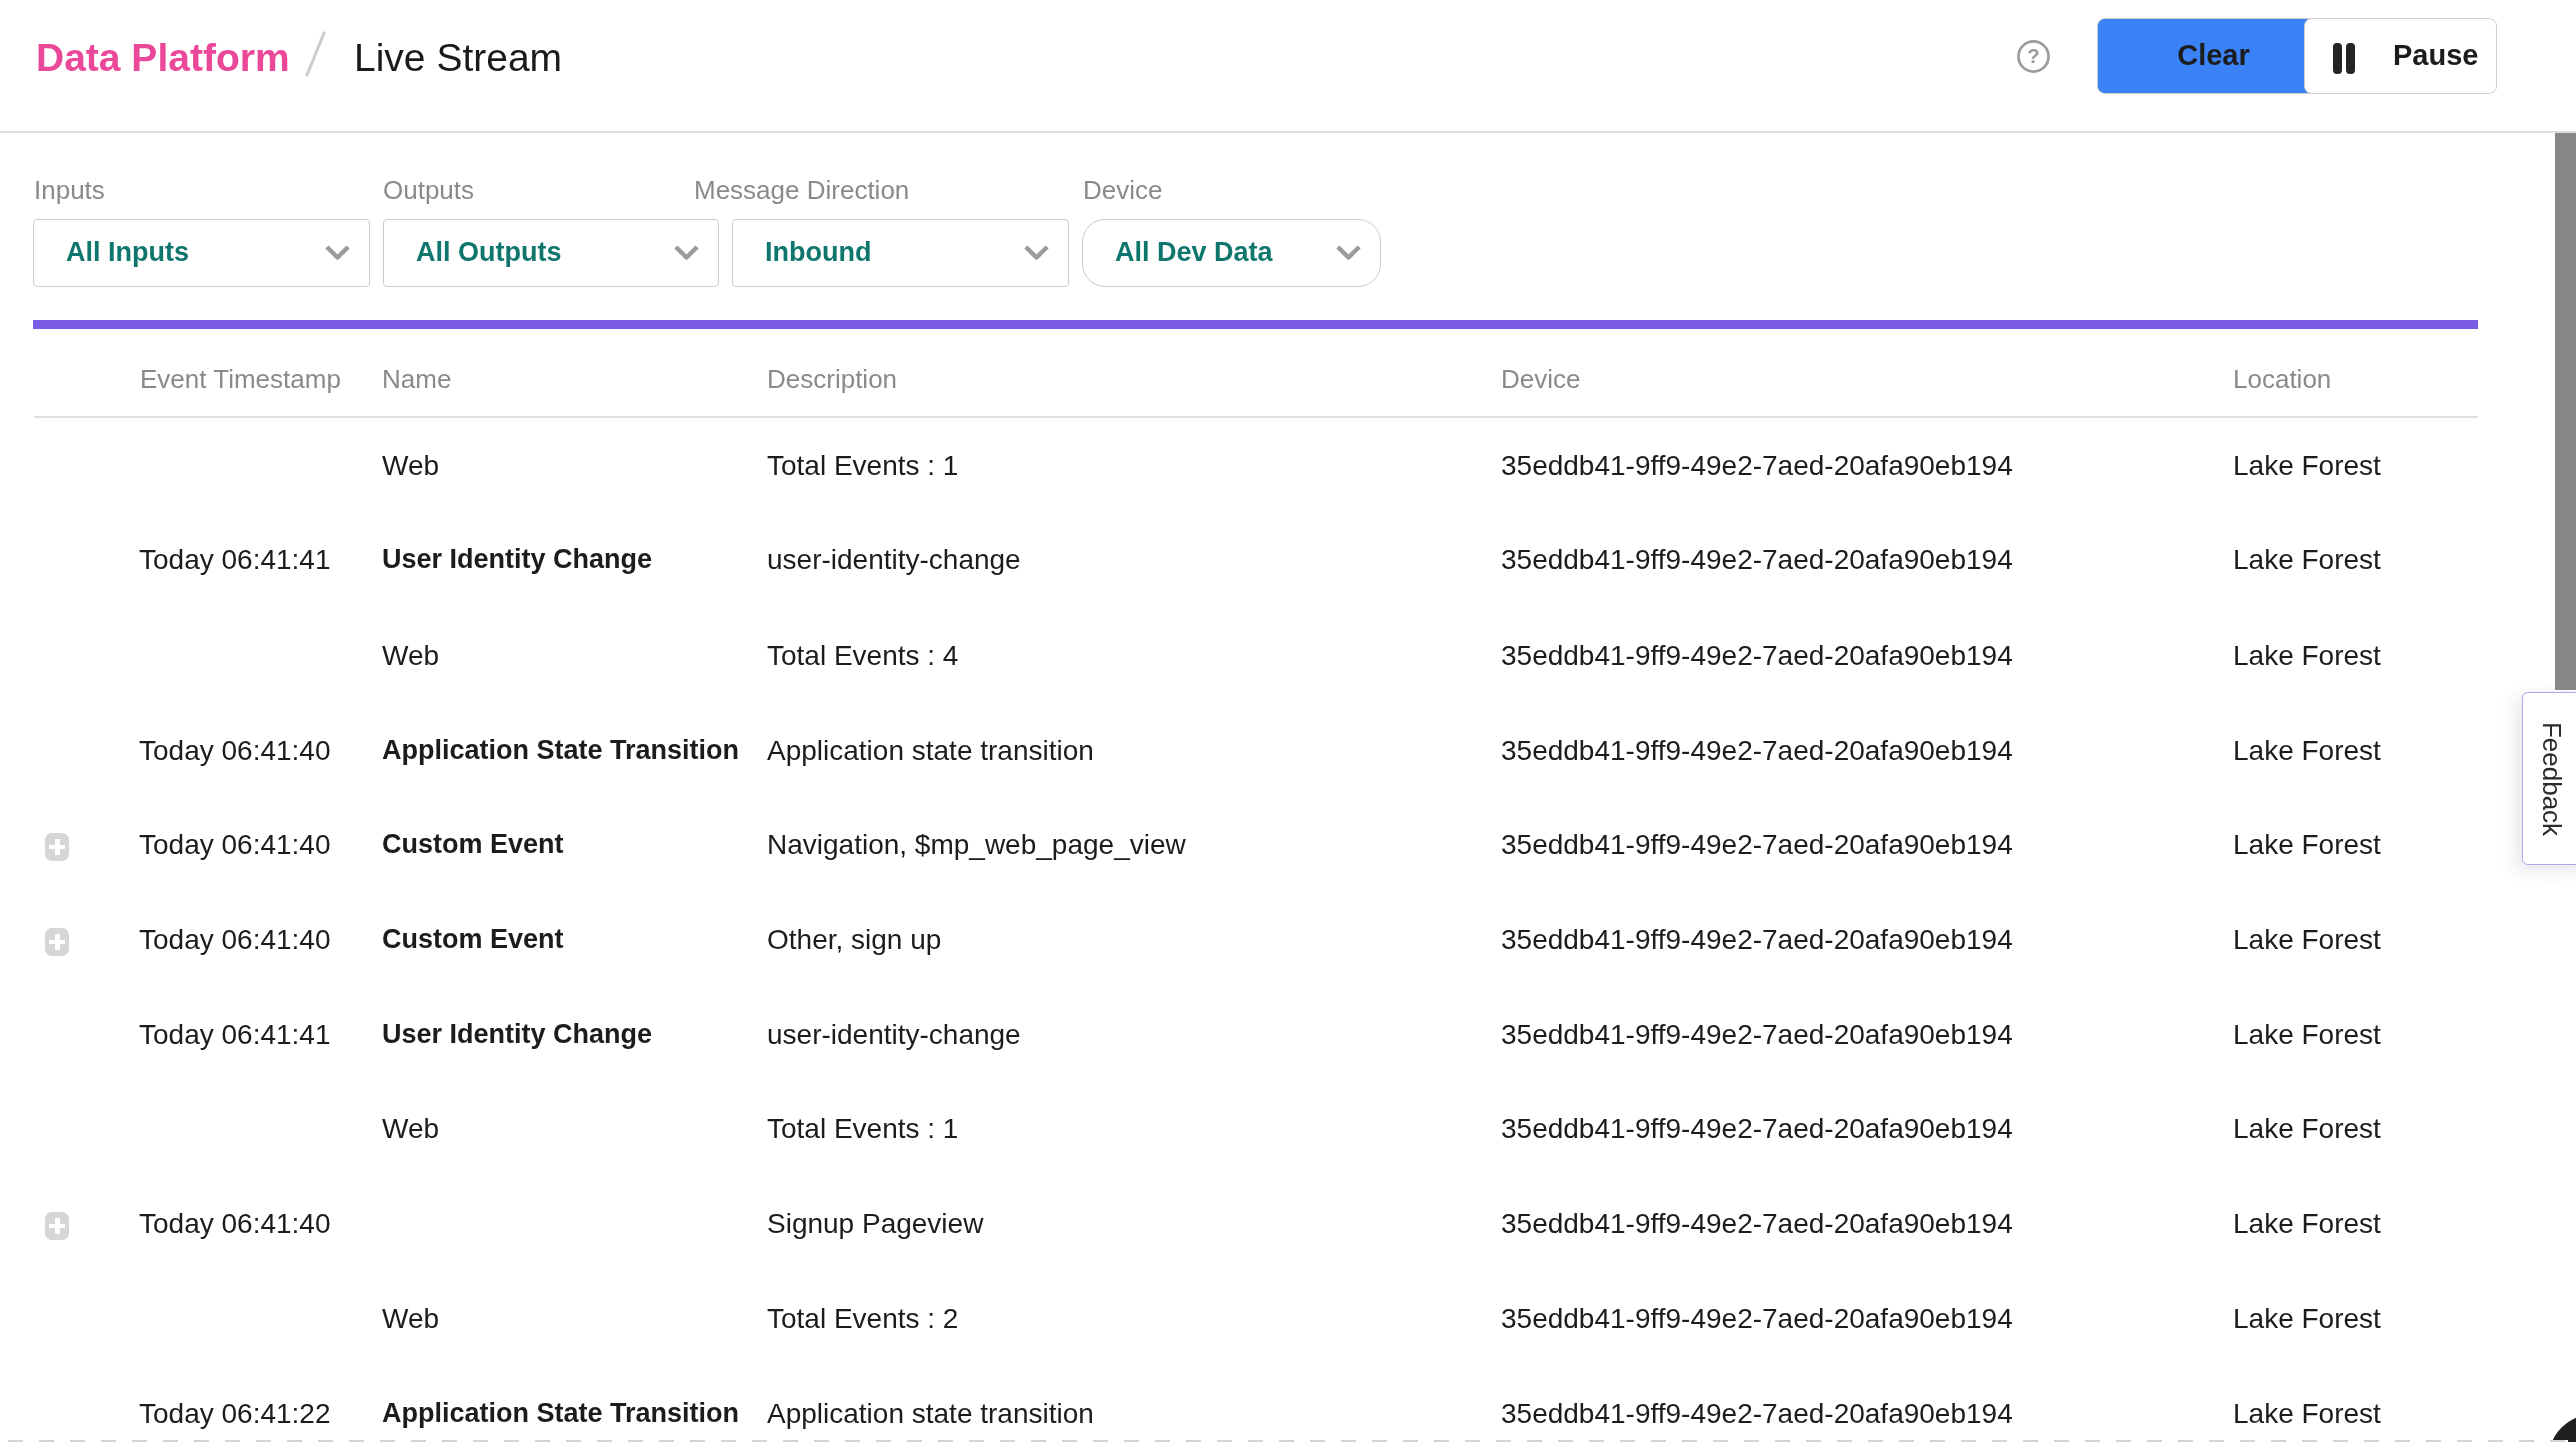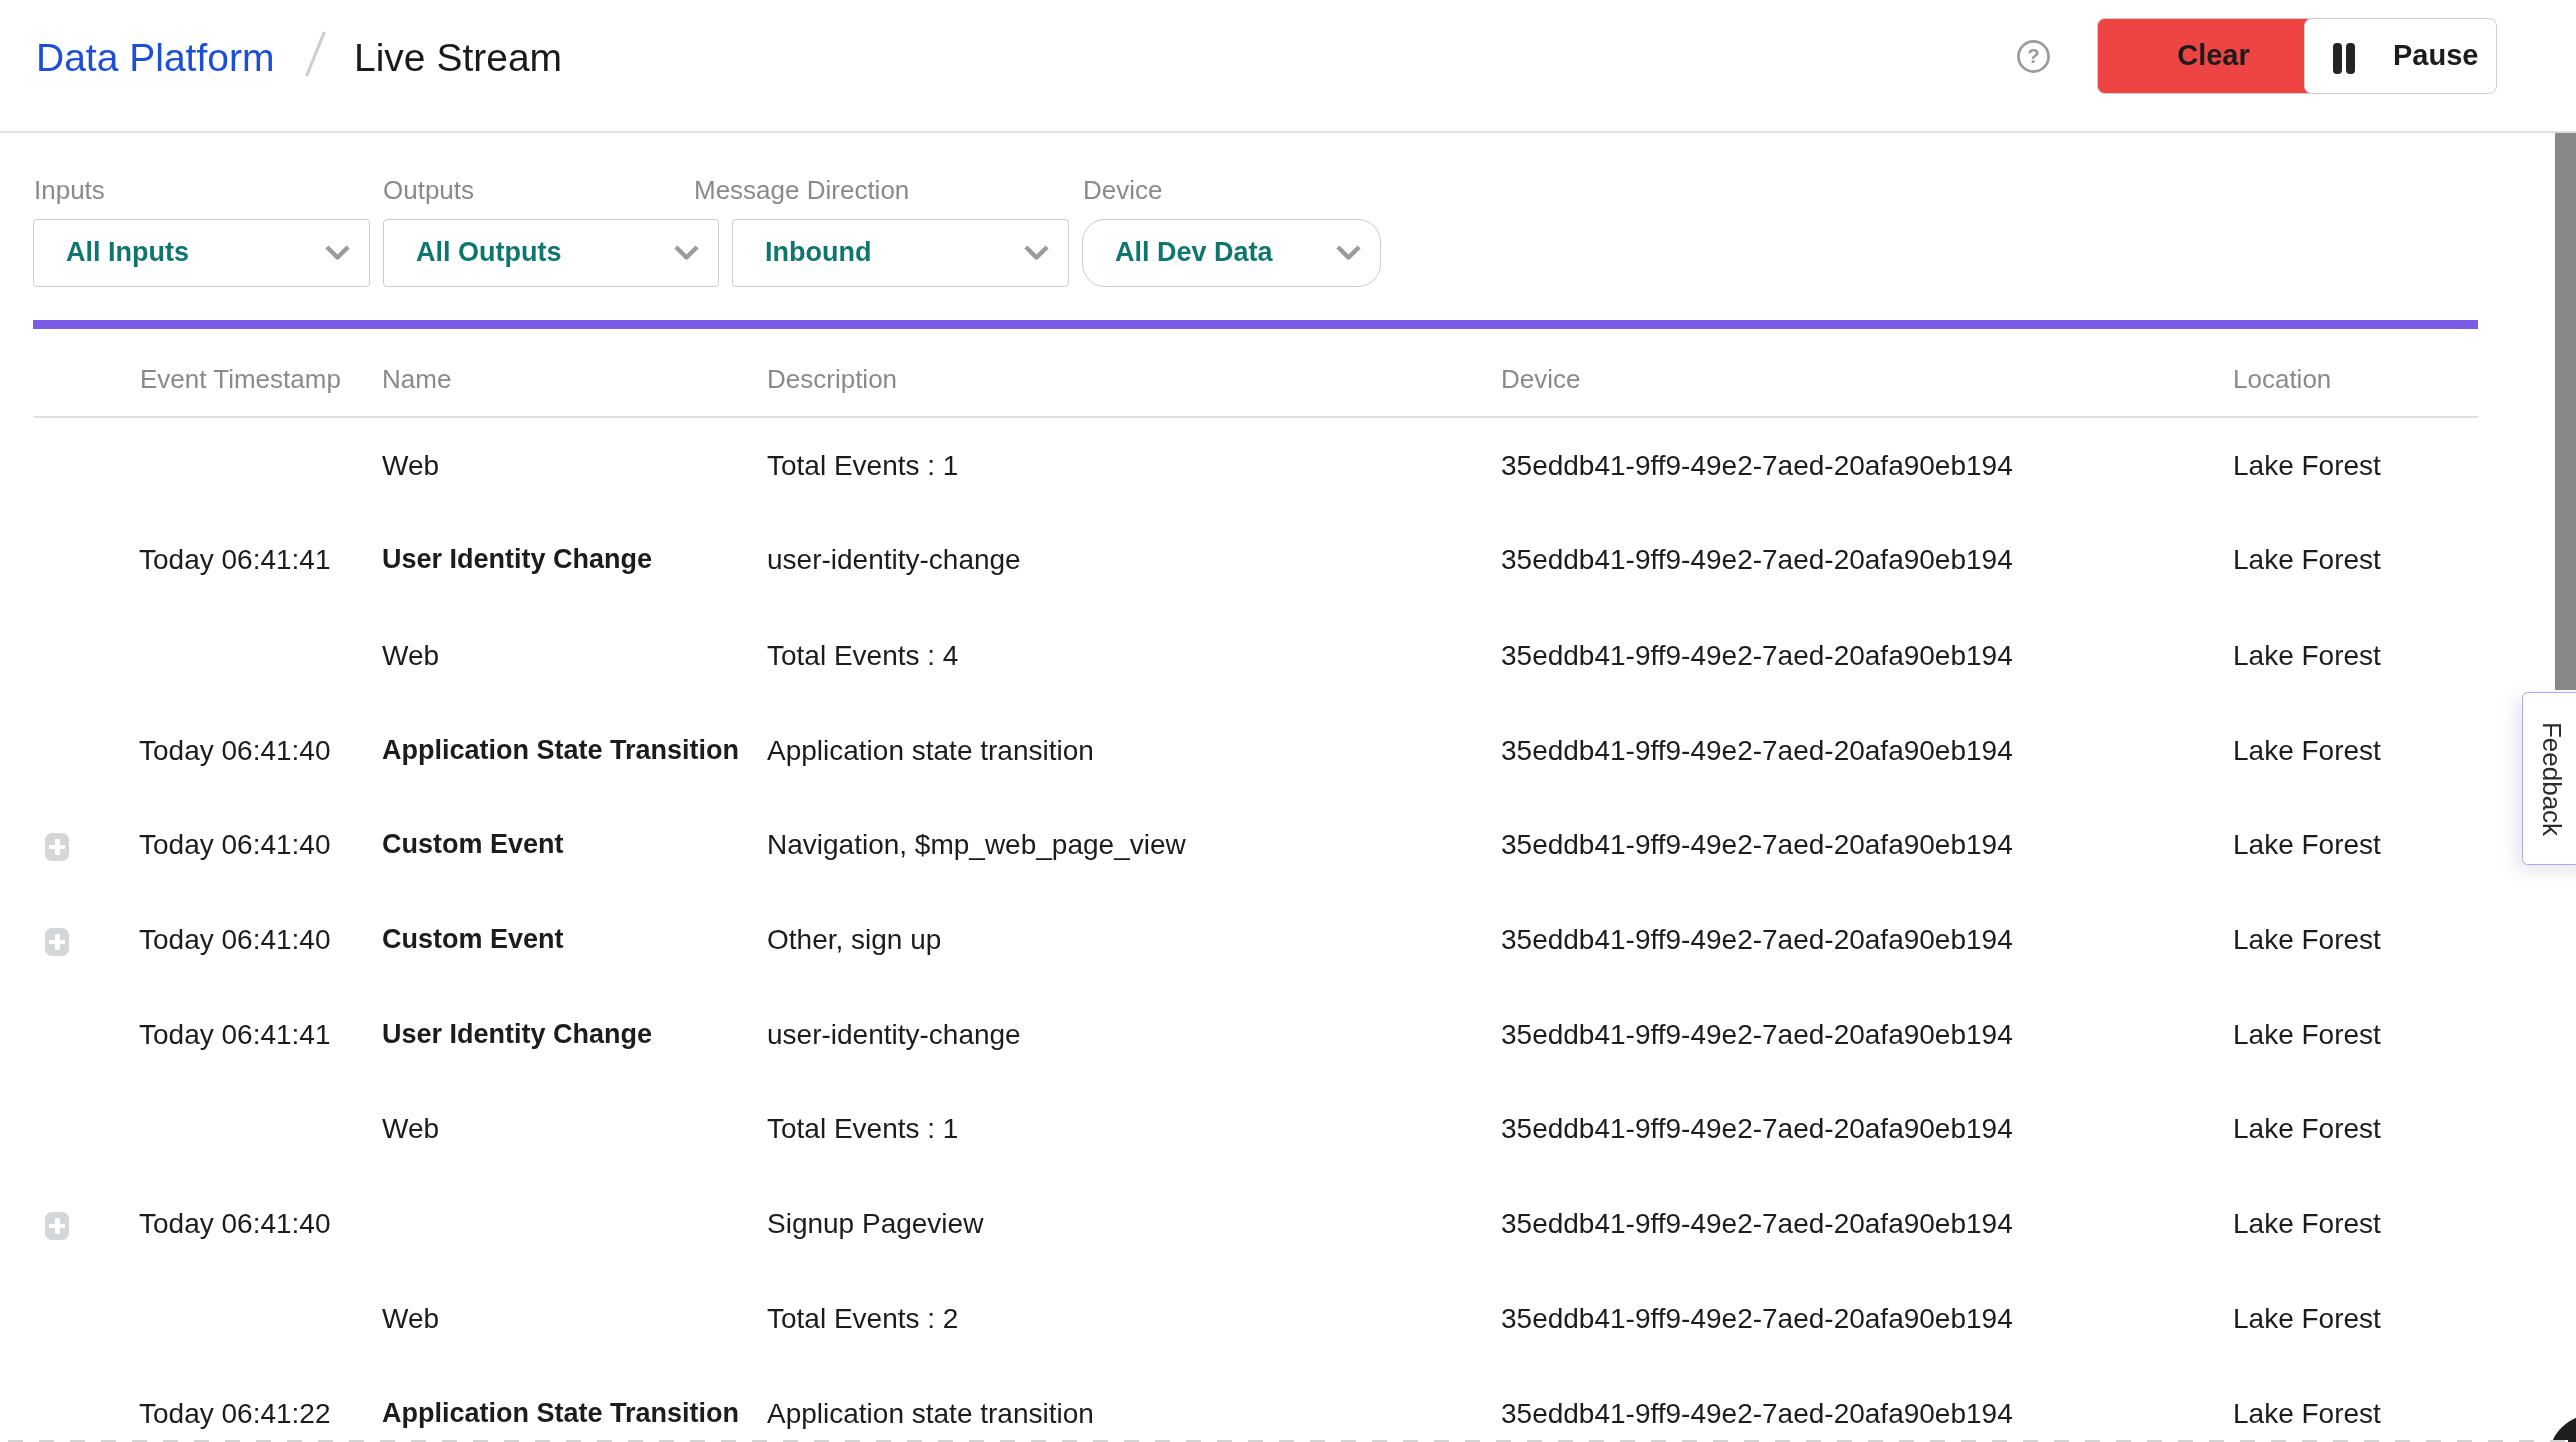--- a/index.html
+++ b/index.html
@@ -1,27 +1,27 @@
 <!DOCTYPE html>
 <html><head>
 <meta charset="utf-8">
 <style>
   * { margin:0; padding:0; box-sizing:border-box; }
   html,body { width:2576px; height:1442px; overflow:hidden; background:#fff;
     font-family:"Liberation Sans", sans-serif; }
   .abs { position:absolute; }
 
   
-  .crumb1 { left:36px; top:35px; font-size:39px; line-height:45px; color:#1d4ed8; font-weight:400; }
+  .crumb1 { left:36px; top:35px; font-size:39px; line-height:45px; color:#ec4899; font-weight:700; }
   .crumb2 { left:354px; top:35px; font-size:39px; line-height:45px; color:#1a1a1a; font-weight:400; }
   .slash  { left:314px; top:30px; width:2.9px; height:48px; background:#cccccc;
             transform:rotate(22deg); transform-origin:center; }
   .helpwrap { left:2017px; top:40px; }
   .clearbtn { left:2097px; top:17.5px; width:233px; height:76px; border:1.9px solid #cfcfcf;
-              border-radius:7.8px; background:#ef4444; }
+              border-radius:7.8px; background:#3b82f6; }
   .clearbtn span { position:absolute; left:0; right:0; top:0; bottom:0; text-align:center;
               line-height:72px; font-size:29px; font-weight:700; color:#1c1c1c; }
   .pausebtn { left:2304px; top:17.5px; width:193px; height:76px; border:1.9px solid #cfcfcf;
               border-radius:7.8px; background:#fff; }
   .bar1 { position:absolute; left:28px; top:24px; width:8.7px; height:31px; background:#242424; border-radius:3.9px; }
   .bar2 { position:absolute; left:41px; top:24px; width:8.7px; height:31px; background:#242424; border-radius:3.9px; }
   .pausetxt { position:absolute; left:88px; top:0; height:72px; line-height:72px;
               font-size:29px; font-weight:700; color:#1c1c1c; }
   .topline { left:0; top:131px; width:2576px; height:1.9px; background:#dedede; }
 

